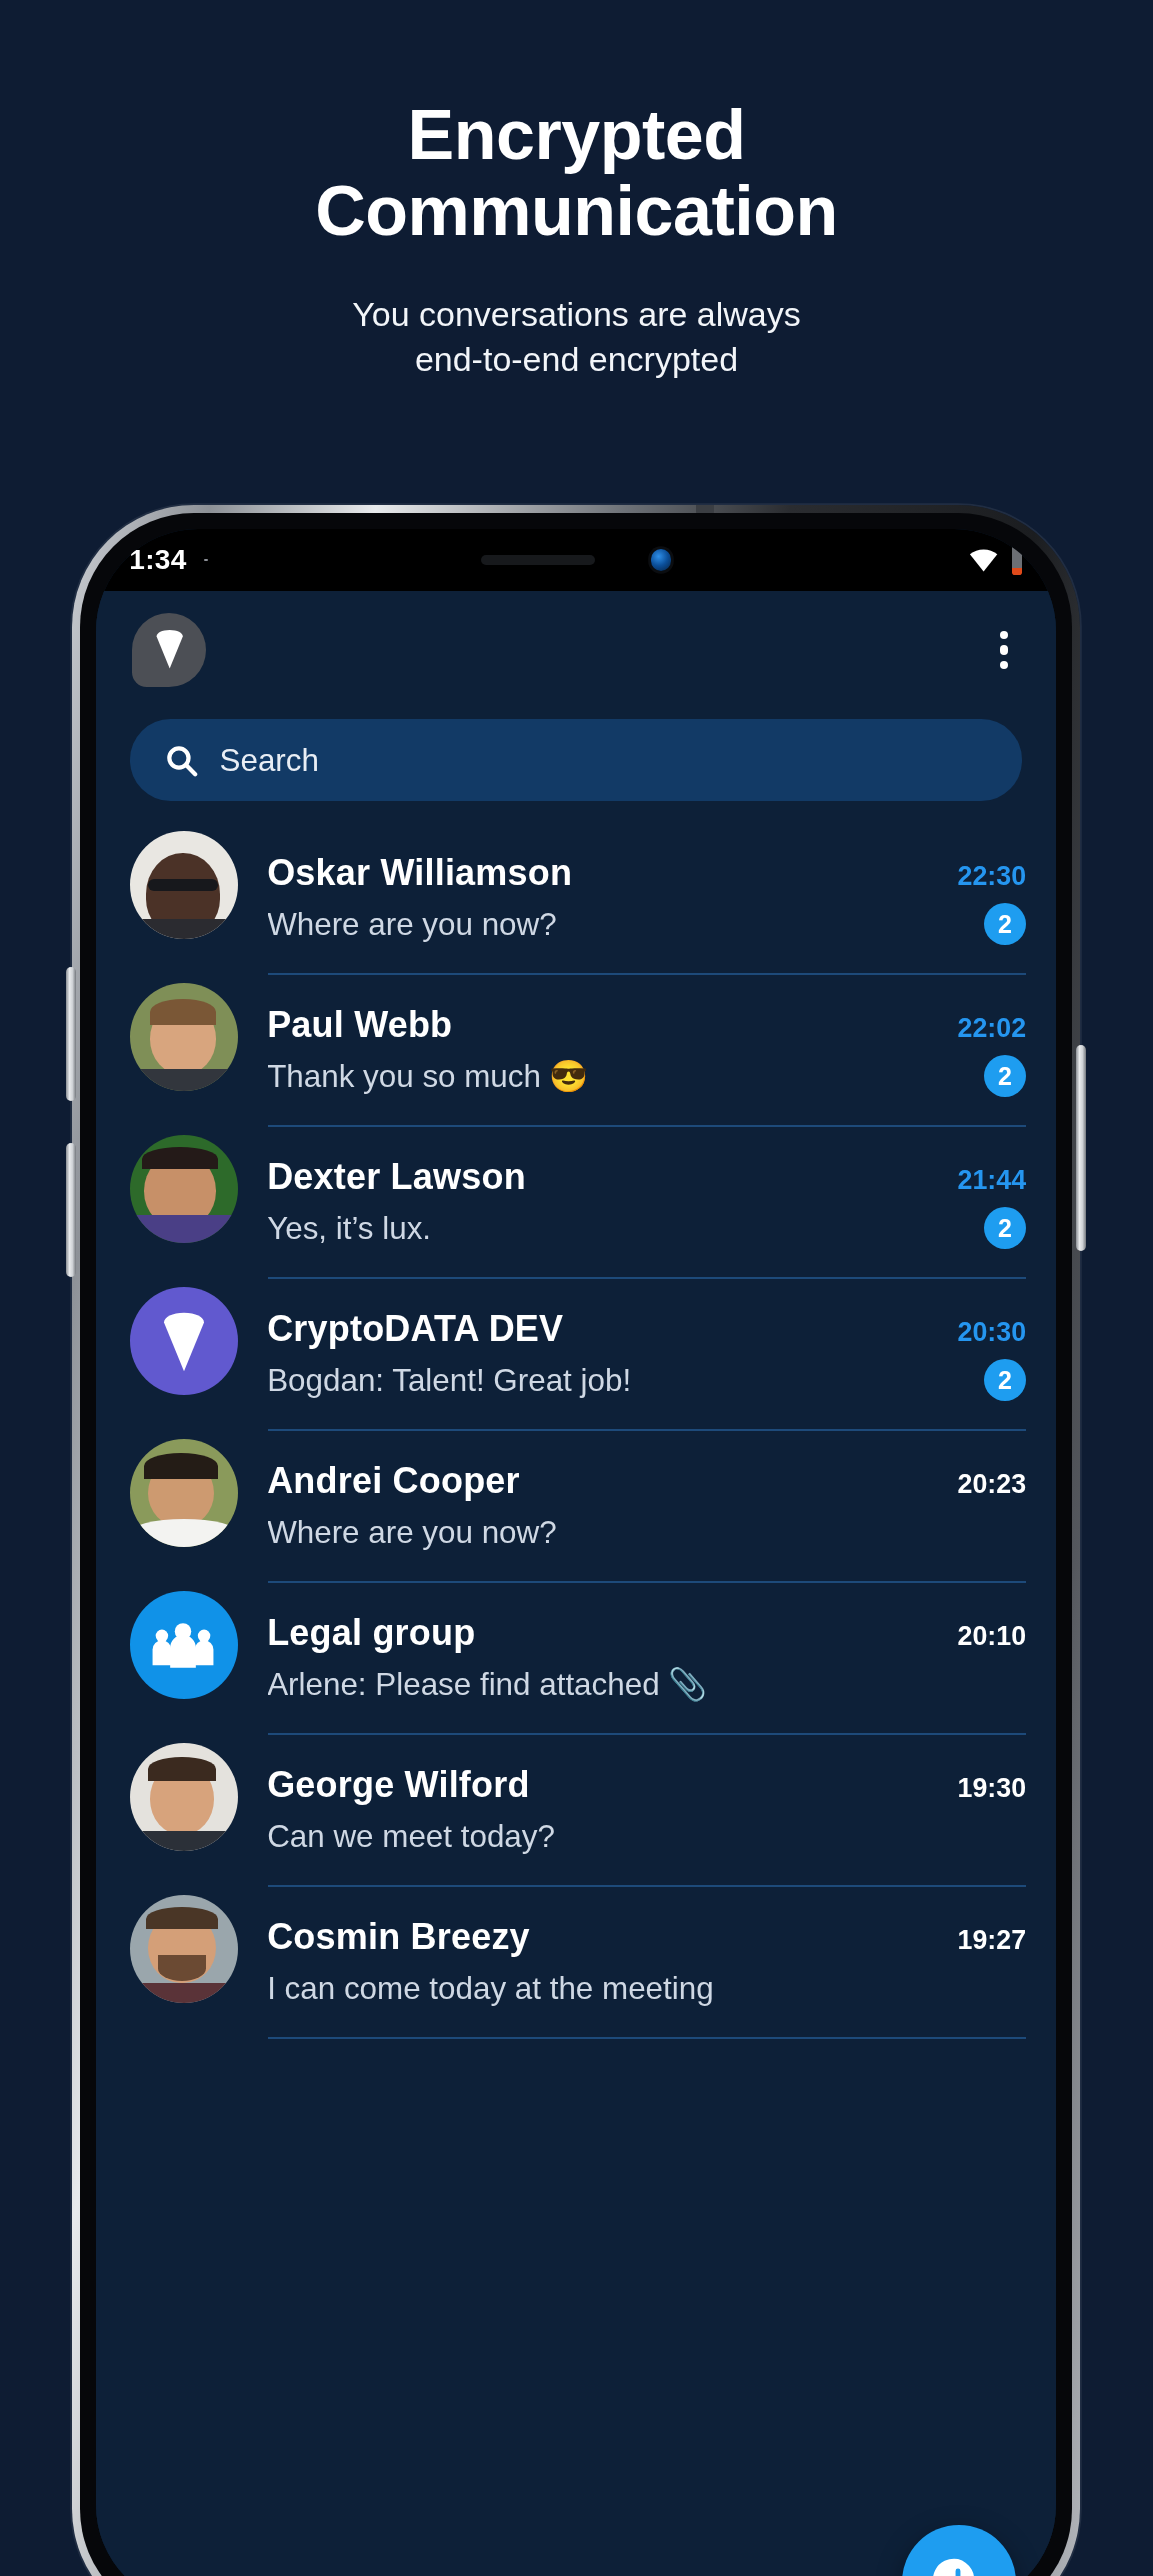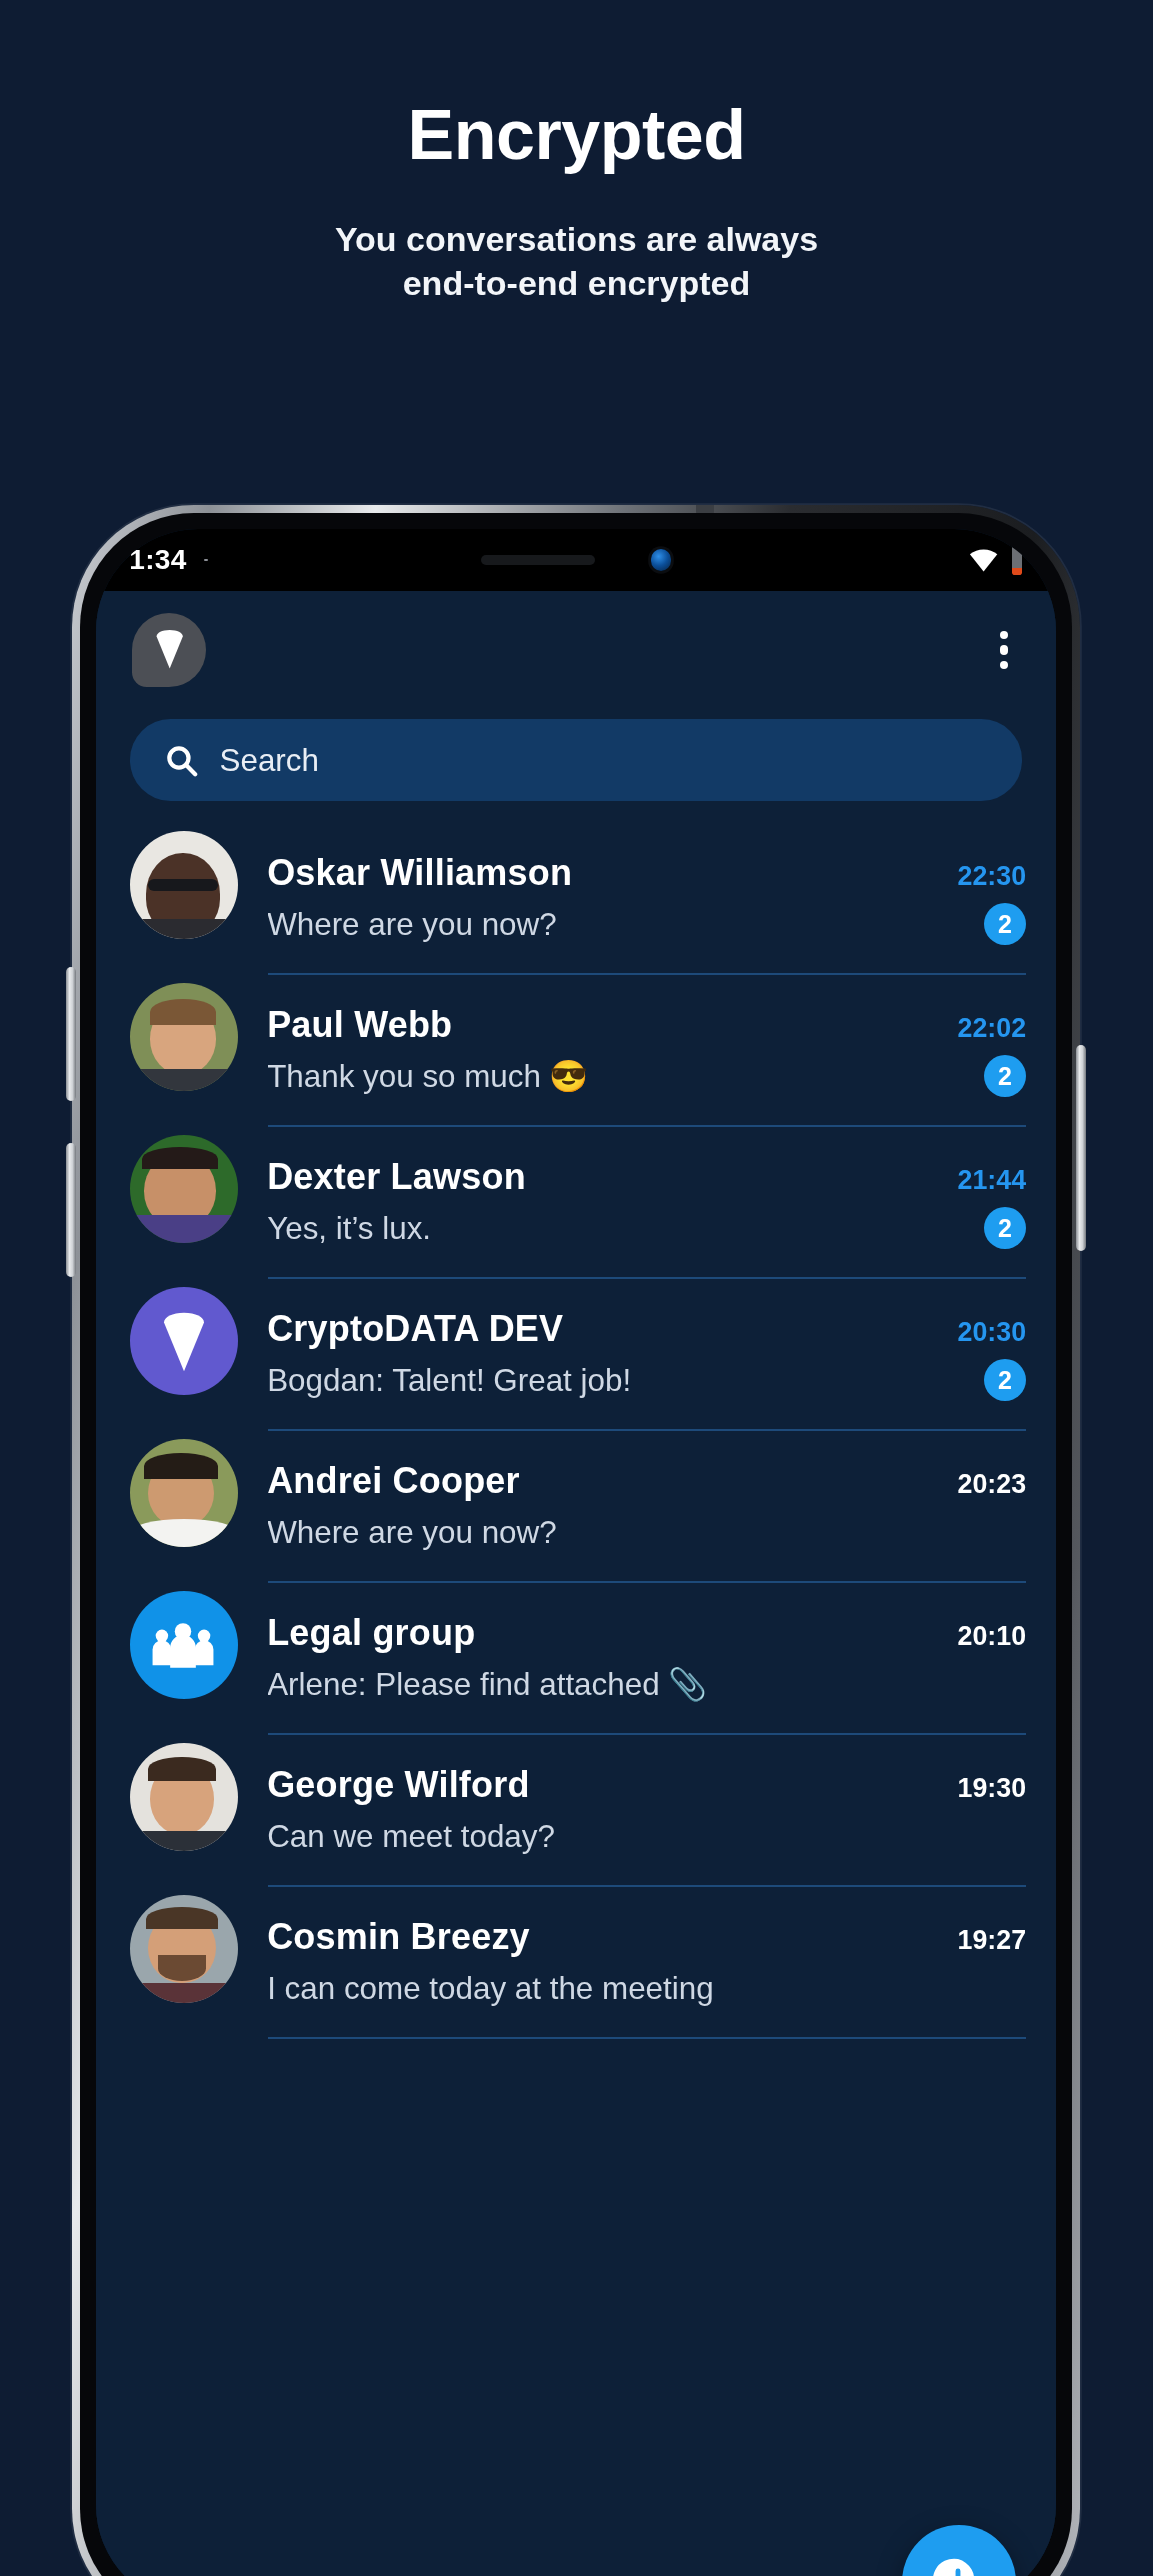--- a/index.html
+++ b/index.html
@@ -20,21 +20,21 @@
     color:#ffffff;
     line-height:1.08;
     letter-spacing:-0.5px;
     padding:0 88px;
   }
   .promo-sub {
     margin-top:43px;
     font-size:34px;
     color:#f2f5f9;
     line-height:1.32;
-    font-weight:700;
+    font-weight:400;
   }
 
   
   .phone-wrap {
     position:absolute;
     left:72px;
     top:505px;
     width:1009px;
     height:2079px;
   }
@@ -211,20 +211,21 @@
   
   .face { position:absolute; inset:0; }
   .skin { position:absolute; border-radius:50%; }
 </style>
 </head>
 <body>
 
 <div class="promo">
   <div class="promo-title">
     <div>Encrypted</div>
+    <div>Communication</div>
   </div>
   <div class="promo-sub">
     <div>You conversations are always</div>
     <div>end-to-end encrypted</div>
   </div>
 </div>
 
 <div class="phone-wrap">
   <div class="phone-frame">
     <div class="antenna"></div>

